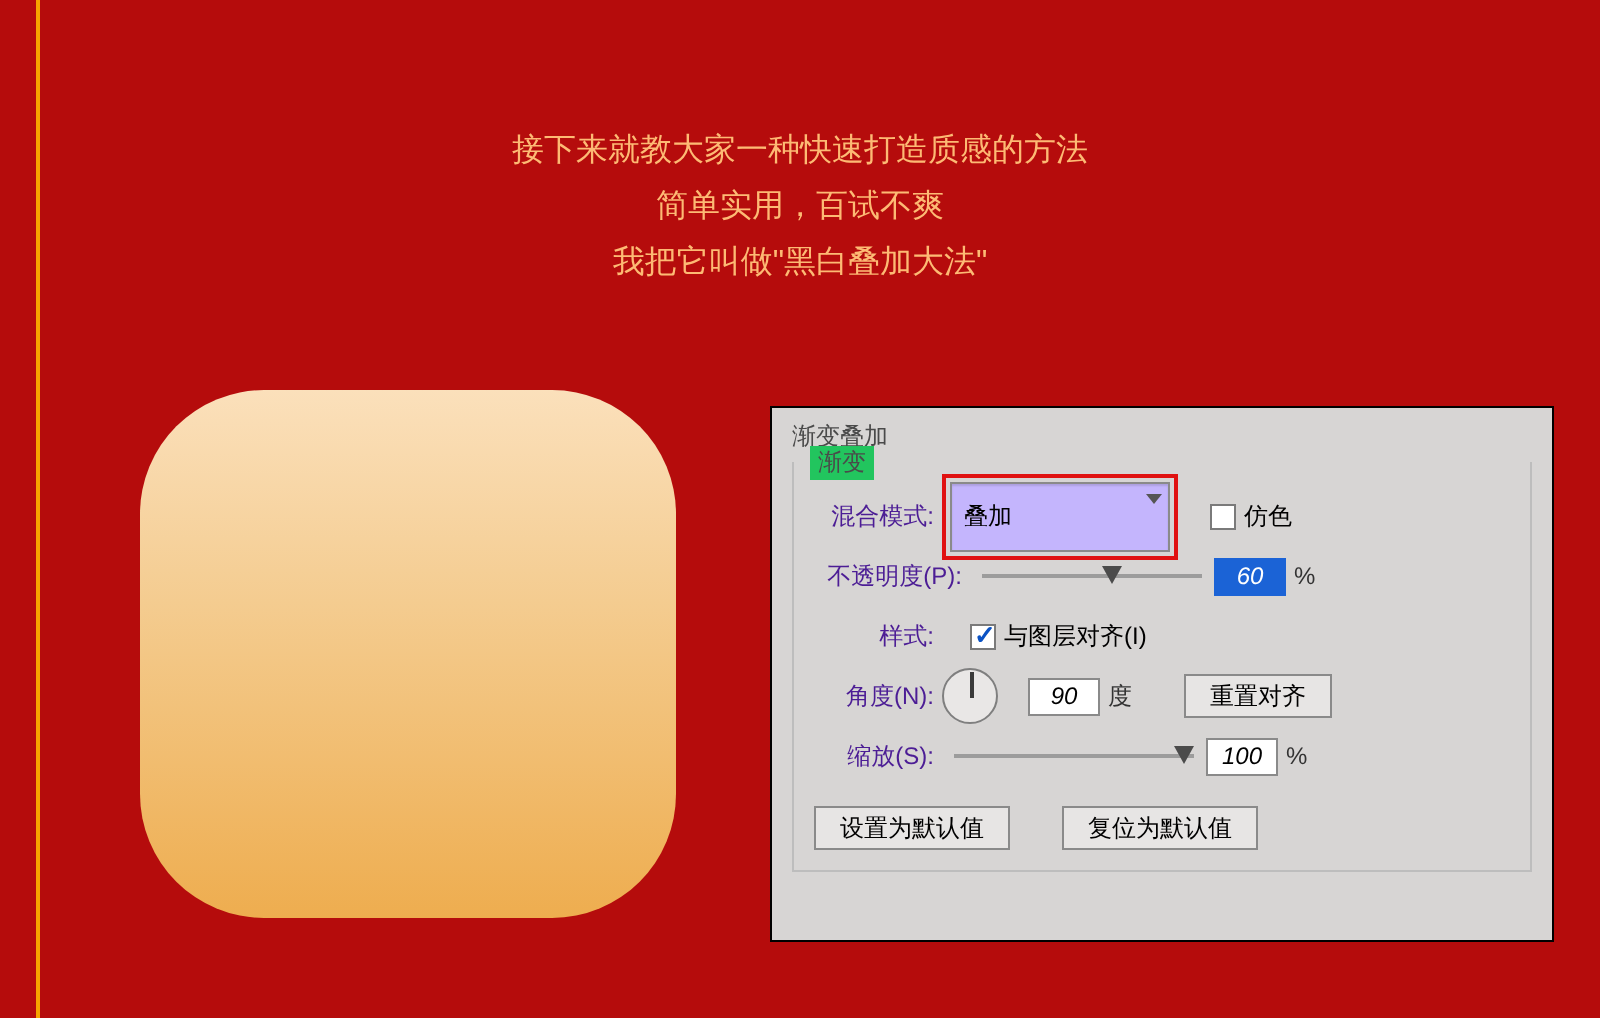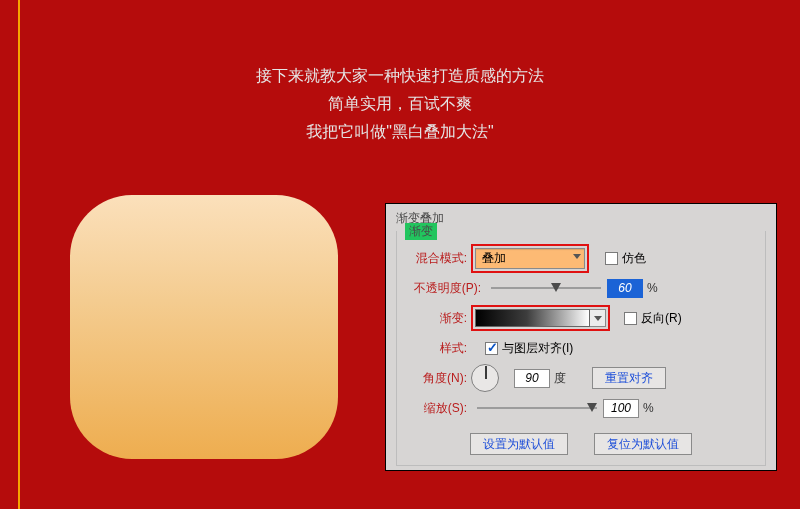--- a/index.html
+++ b/index.html
@@ -19,21 +19,21 @@
   width: 2px;
   height: 509px;
   background: #f7a400;
 }
 .intro-text {
   position: absolute;
   left: 0;
   right: 0;
   top: 62px;
   text-align: center;
-  color: #e5e5e5;
+  color: #fdba74;
   font-size: 16px;
   line-height: 28px;
 }
 .shape {
   position: absolute;
   left: 70px;
   top: 195px;
   width: 268px;
   height: 264px;
   border-radius: 62px;
@@ -68,29 +68,29 @@
   color: #4a4a4a;
 }
 .row {
   display: flex;
   align-items: center;
   height: 30px;
 }
 .label {
   width: 64px;
   text-align: right;
-  color: #b91c1c;
+  color: #4c1d95;
   padding-right: 4px;
 }
 .select {
   position: relative;
-  background: #fdba74;
+  background: #c4b5fd;
   border: 1px solid #8a8a8a;
   box-shadow: inset 0 1px 1px rgba(0,0,0,.12);
-  height: 21px;
+  height: 35px;
   display: flex;
   align-items: center;
   padding: 0 16px 0 6px;
 }
 .select .caret {
   position: absolute;
   right: 3px;
   top: 5px;
   width: 0; height: 0;
   border-left: 4px solid transparent;
@@ -189,25 +189,25 @@
 }
 .btn {
   background: #e7e5e4;
   border: 1px solid #8a8a8a;
   height: 22px;
   padding: 0 12px;
   font-size: 12px;
   display: inline-flex;
   align-items: center;
   justify-content: center;
-  color: #1d4ed8;
+  color: #000000;
 }
 .footer-btns {
   display: flex;
-  justify-content: center;
+  justify-content: flex-start;
   gap: 26px;
   margin-top: 10px;
 }
 .unit { color: #333; margin-left: 4px; }
 </style>
 </head>
 <body>
 
 <div class="accent-line"></div>
 
@@ -240,31 +240,20 @@
     <div class="row">
       <div class="label" style="width:78px">不透明度(P):</div>
       <div class="slider">
         <div class="slider-track"></div>
         <div class="slider-thumb" style="left:60px"></div>
       </div>
       <input class="numfield sel" value="60" style="">
       <span class="unit">%</span>
     </div>
 
-    <div class="row">
-      <div class="label" style="width:64px">渐变:</div>
-      <div class="redbox">
-        <div style="display:flex">
-          <div class="gradient-bar"></div>
-          <div class="gradient-caret"></div>
-        </div>
-      </div>
-      <span class="chk" style="margin-left:14px"></span>
-      <span>反向(R)</span>
-    </div>
 
     <div class="row">
       <div class="label" style="width:64px">样式:</div>
       <span class="chk checked" style="margin-left:14px"></span>
       <span>与图层对齐(I)</span>
     </div>
 
     <div class="row">
       <div class="label" style="width:64px">角度(N):</div>
       <div class="angle-dial"></div>

